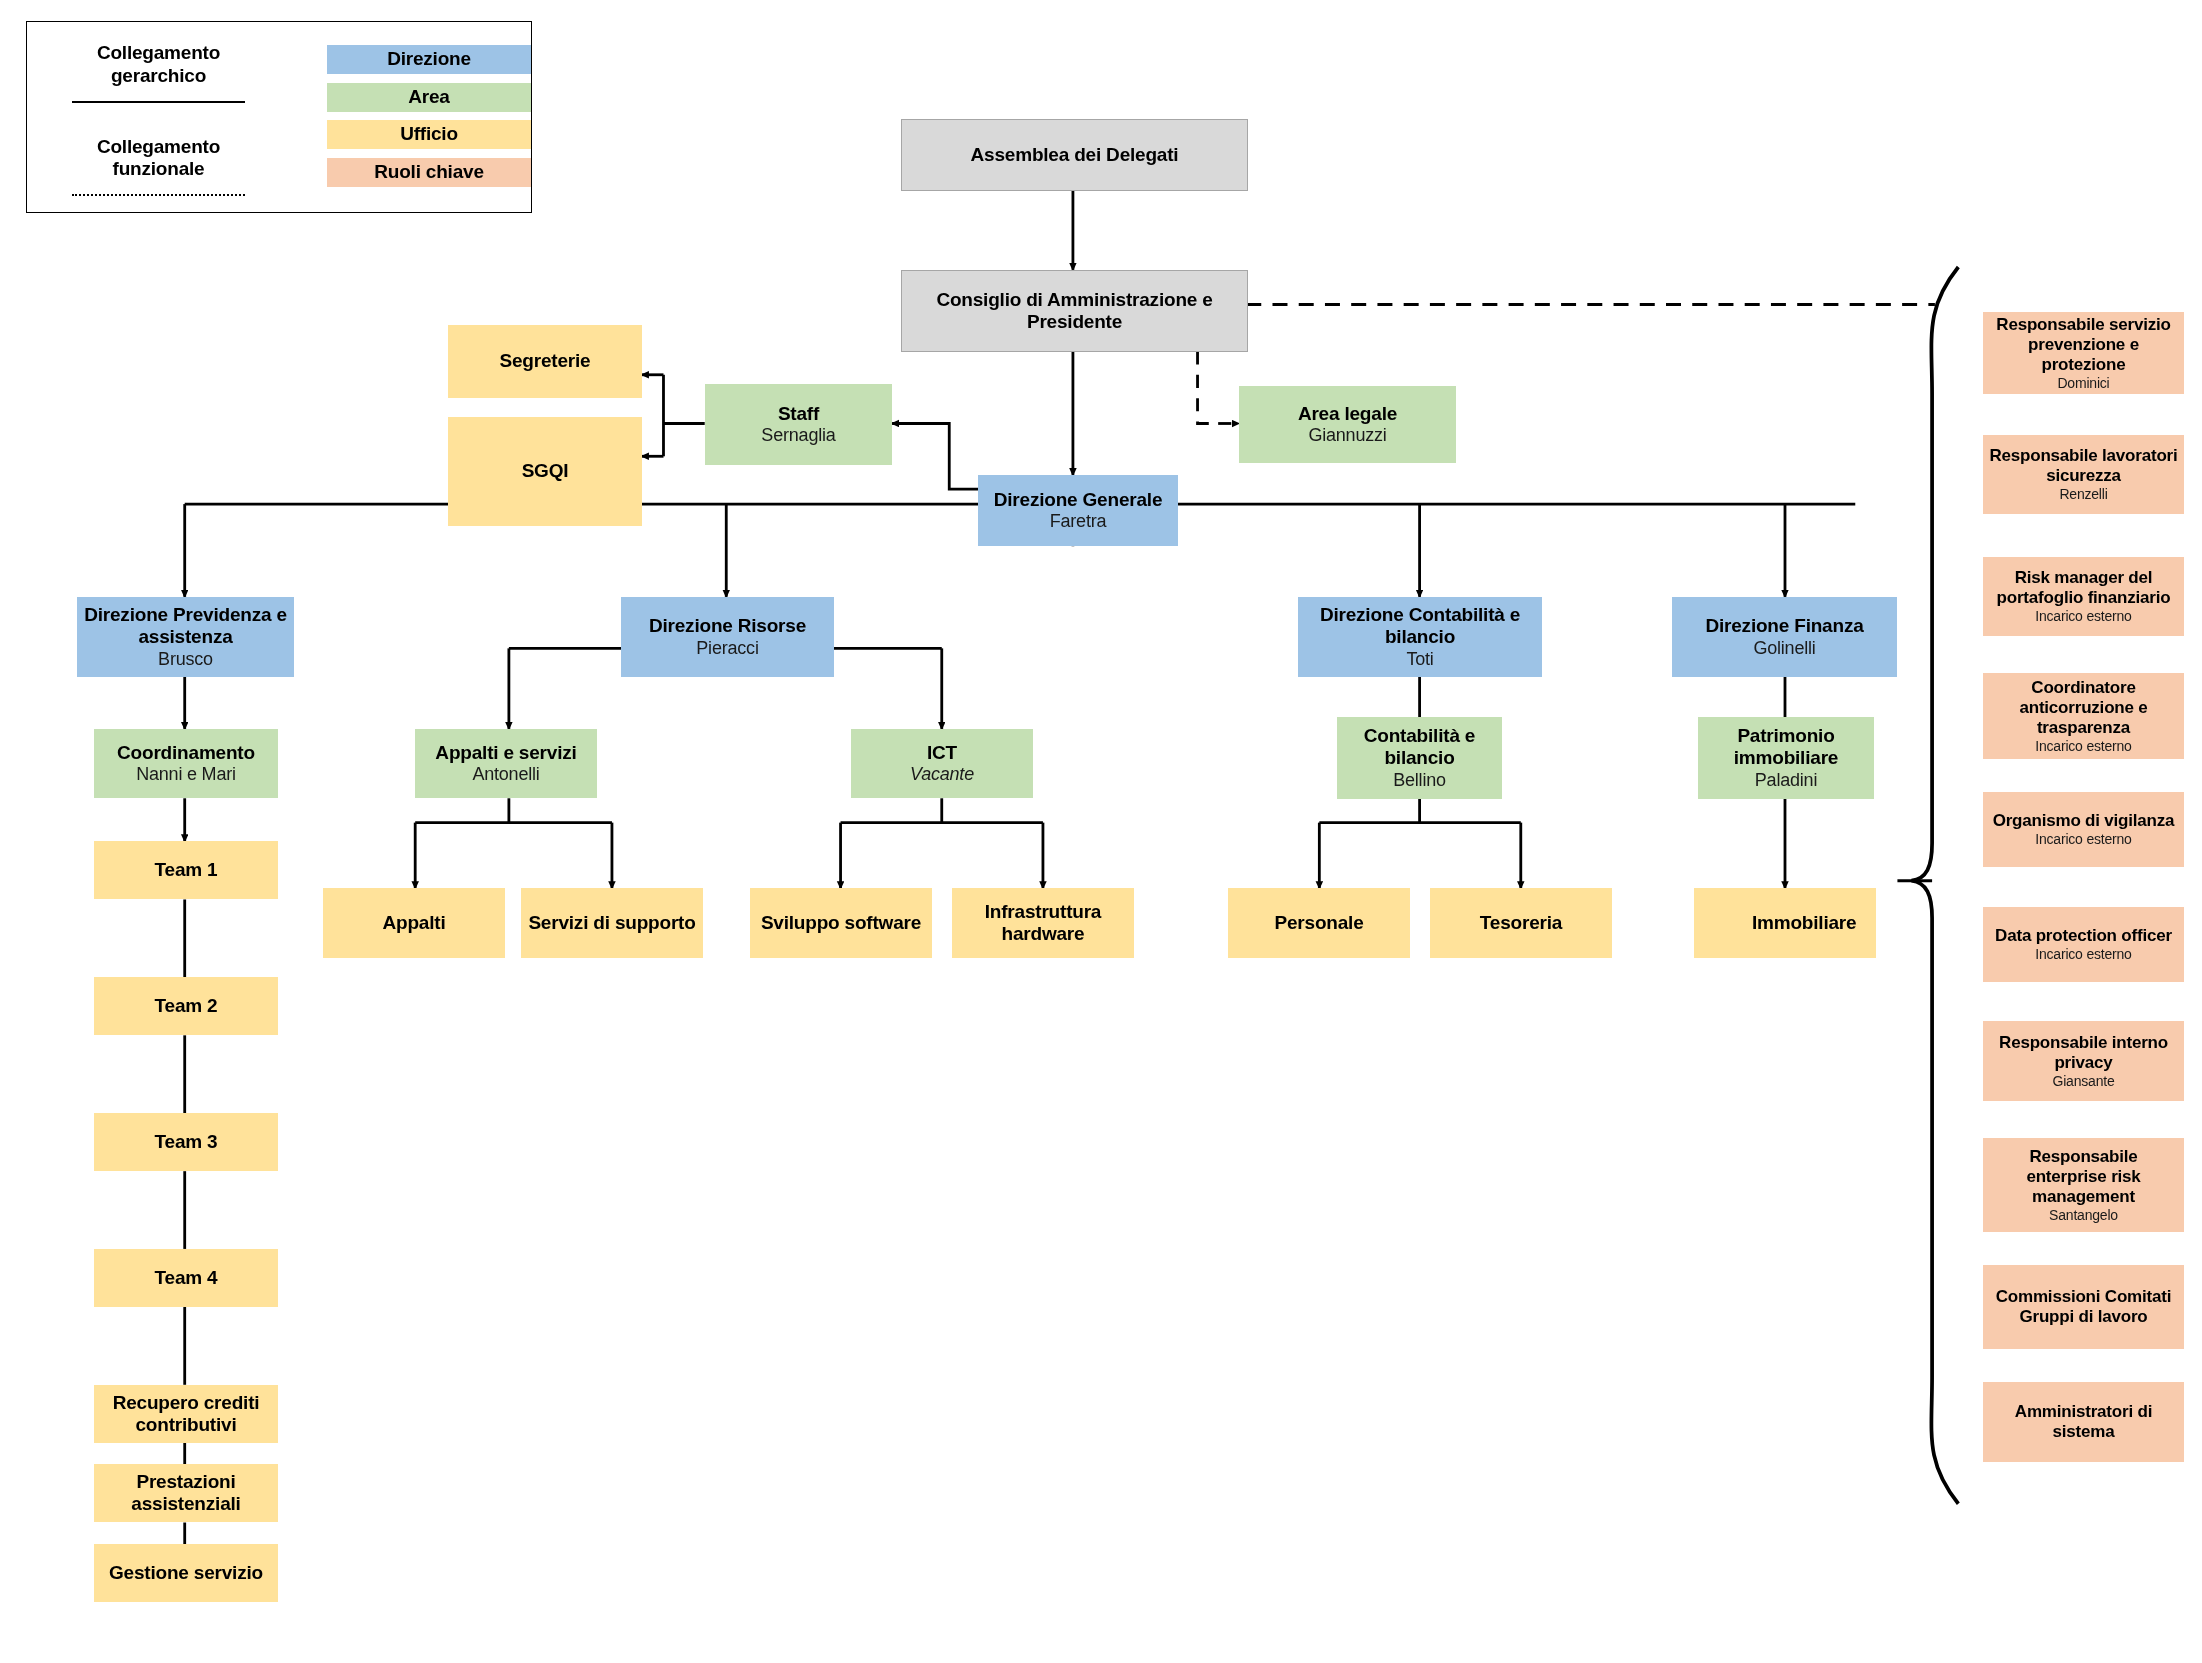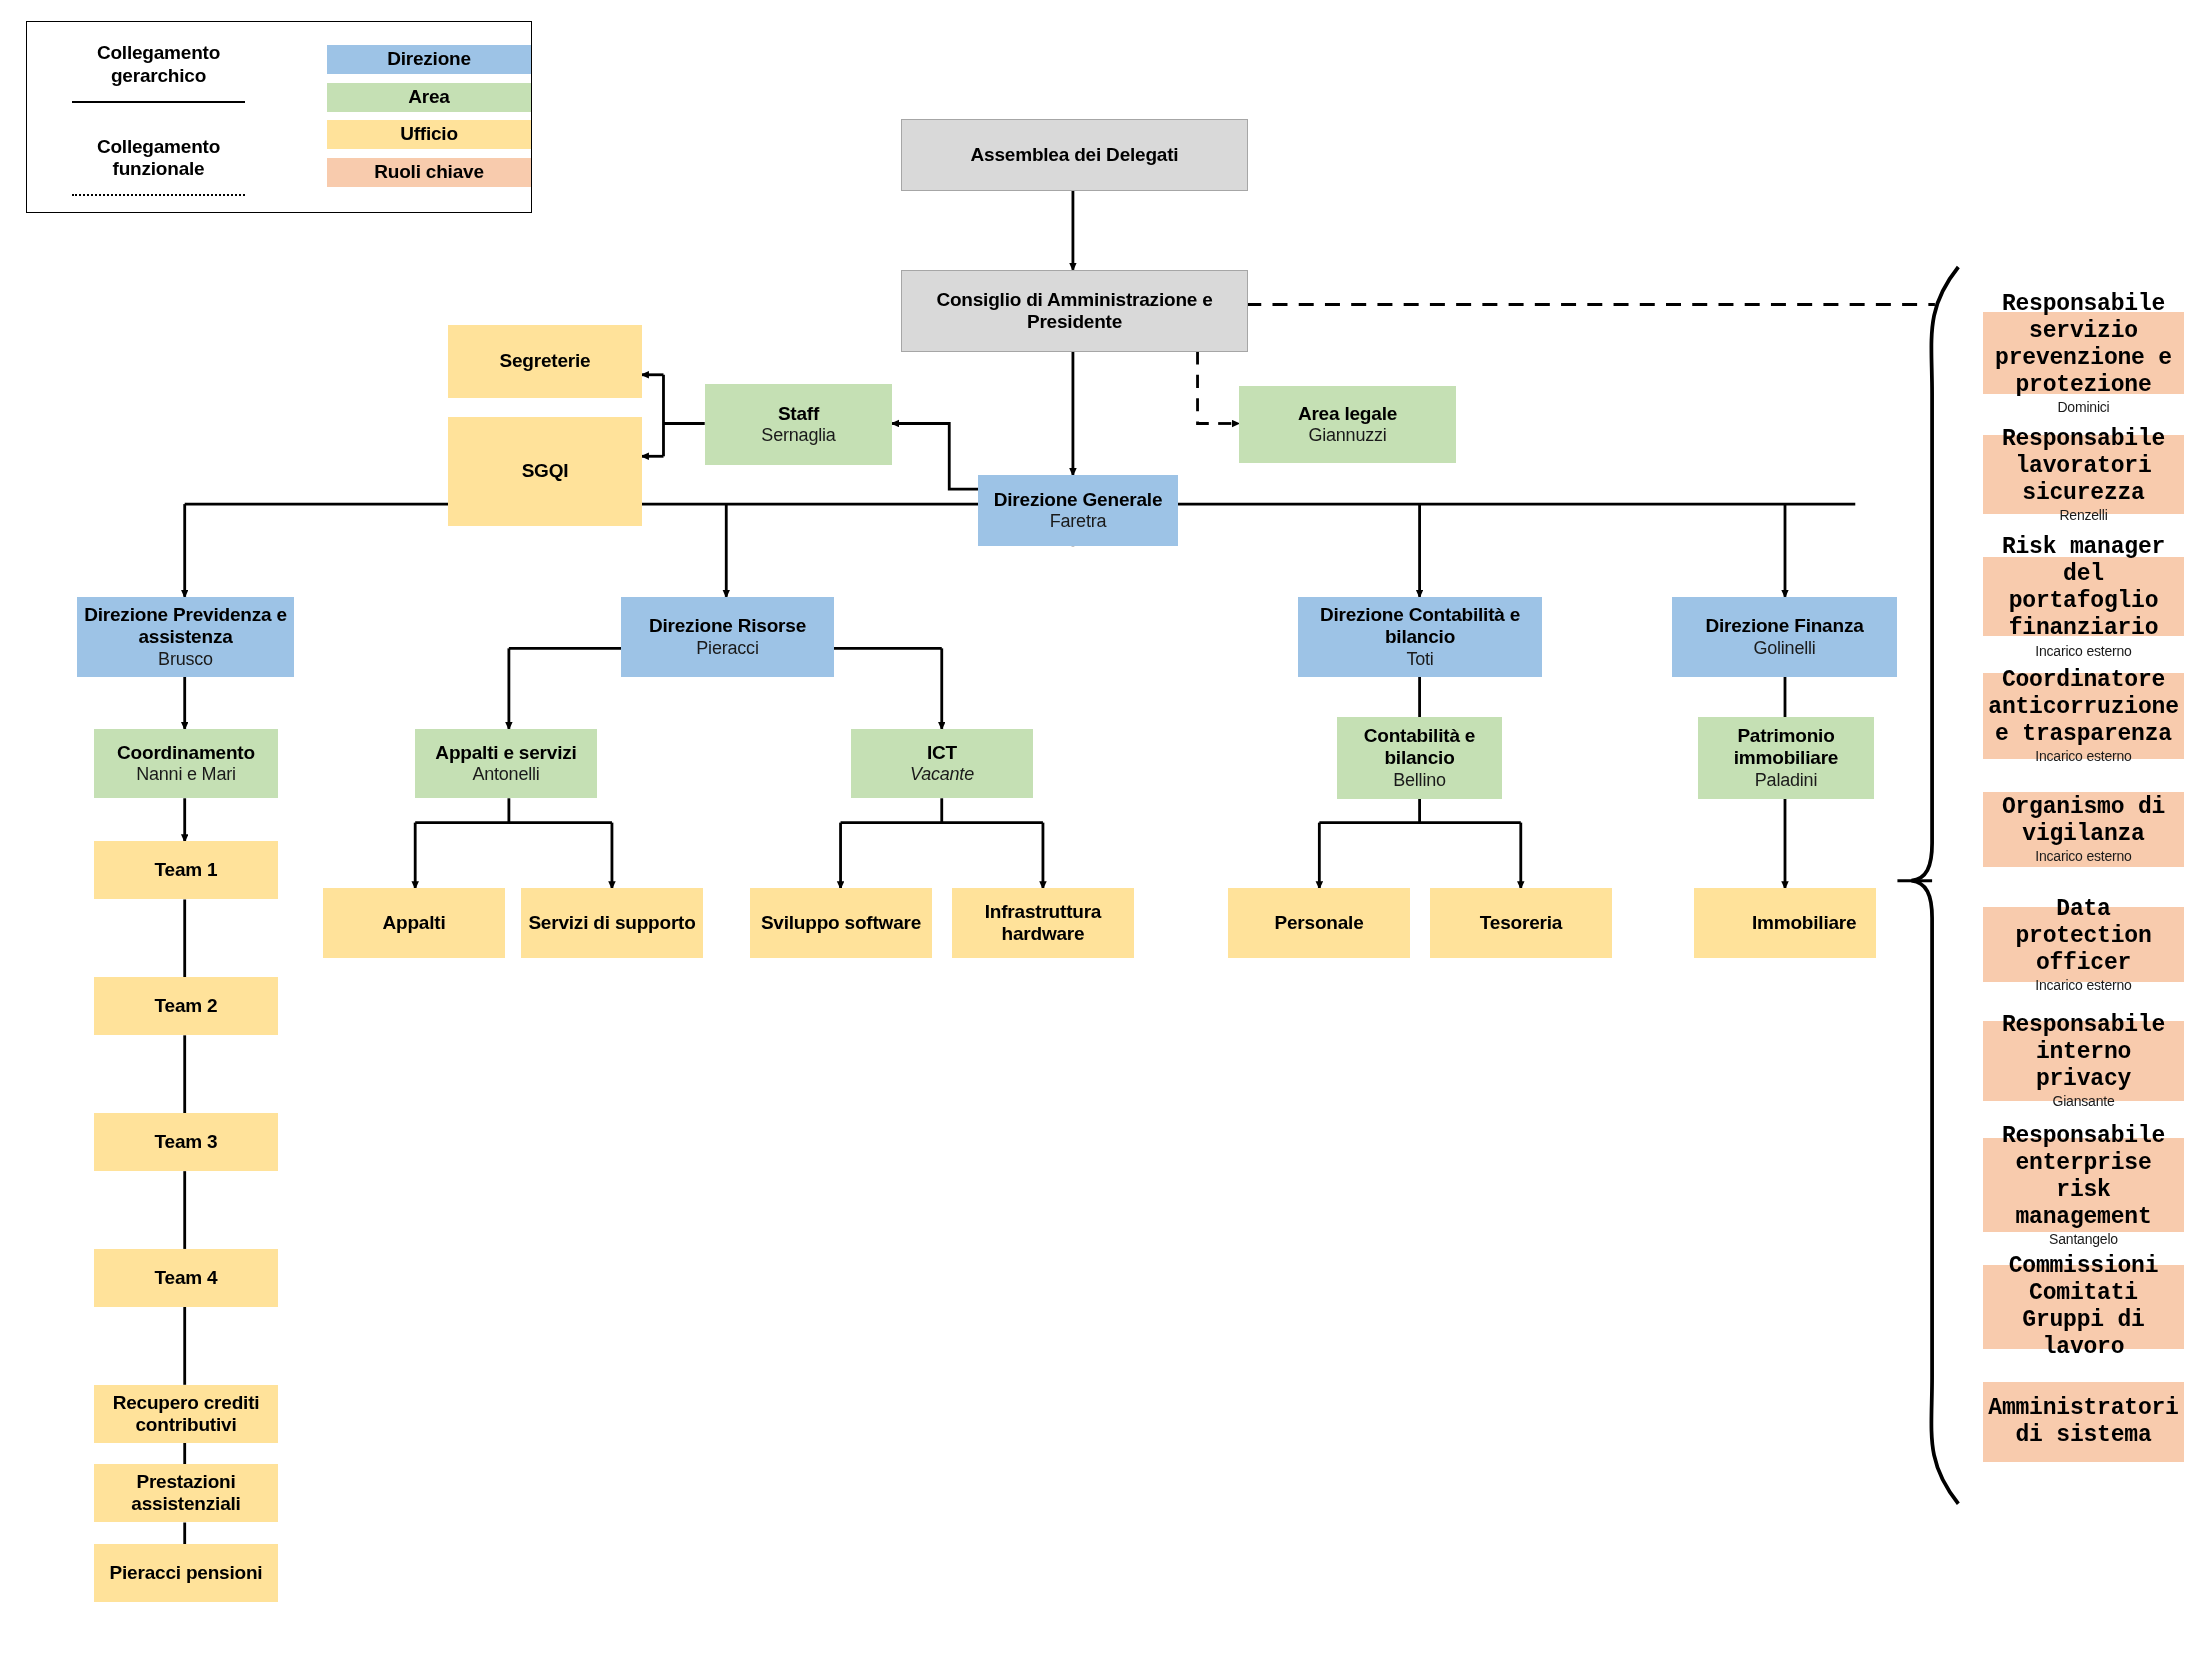--- a/index.html
+++ b/index.html
@@ -54,21 +54,21 @@
   }
   .node .person.vacante {
     font-style: italic;
   }
   .kind-organo   { background: #d9d9d9; border: 0.9px solid #a6a6a6; }
   .kind-direzione{ background: #9dc3e6; }
   .kind-area     { background: #c5e0b4; }
   .kind-ufficio  { background: #ffe29a; }
   .kind-ruolo    { background: #f8cbad; }
 
-  .node.ruolo .title { font-size: 23px; font-family: Liberation Mono, monospace; }
+  .node.ruolo .title { font-size: 17px; }
   .node.ruolo .person { font-size: 14px; }
 
   
   #legend {
     position: absolute;
     left: 26px;
     top: 20.6px;
     width: 506px;
     height: 192px;
     border: 1.9px solid #000000;
@@ -302,21 +302,21 @@
   <div class="node kind-ufficio" style="left:94px; top:1249px; width:184px; height:58px;">
     <span class="title">Team 4</span>
   </div>
   <div class="node kind-ufficio" style="left:94px; top:1385px; width:184px; height:58px;">
     <span class="title">Recupero crediti contributivi</span>
   </div>
   <div class="node kind-ufficio" style="left:94px; top:1464px; width:184px; height:58px;">
     <span class="title">Prestazioni assistenziali</span>
   </div>
   <div class="node kind-ufficio" style="left:94px; top:1544px; width:184px; height:58px;">
-    <span class="title">Pieracci pensioni</span>
+    <span class="title">Gestione servizio</span>
   </div>
 
   <div class="node kind-ufficio" style="left:323px; top:888px; width:182px; height:70px;">
     <span class="title">Appalti</span>
   </div>
   <div class="node kind-ufficio" style="left:521px; top:888px; width:182px; height:70px;">
     <span class="title">Servizi di supporto</span>
   </div>
   <div class="node kind-ufficio" style="left:750px; top:888px; width:182px; height:70px;">
     <span class="title">Sviluppo software</span>

